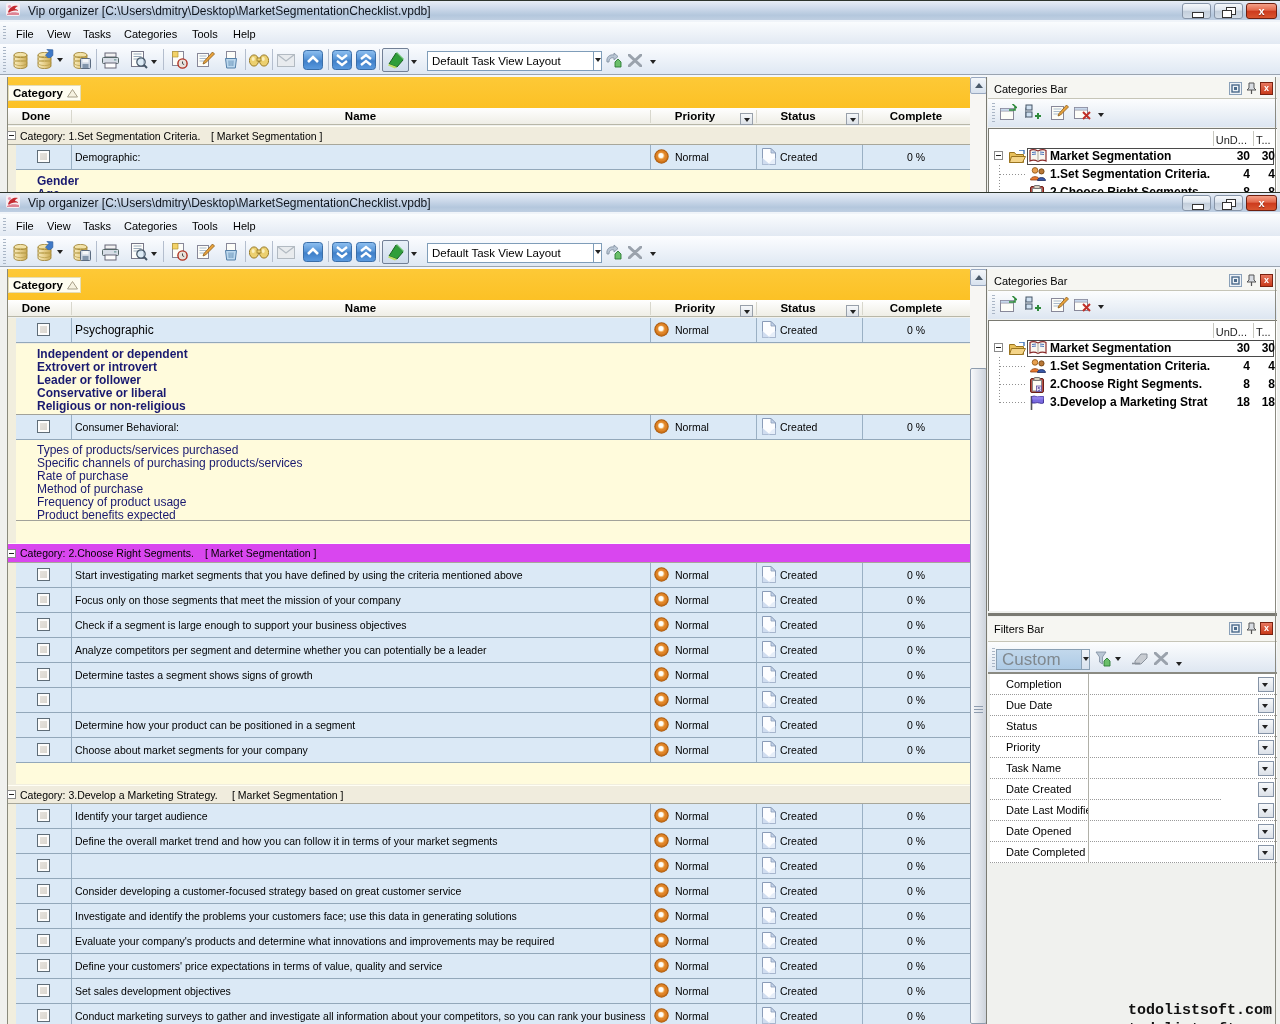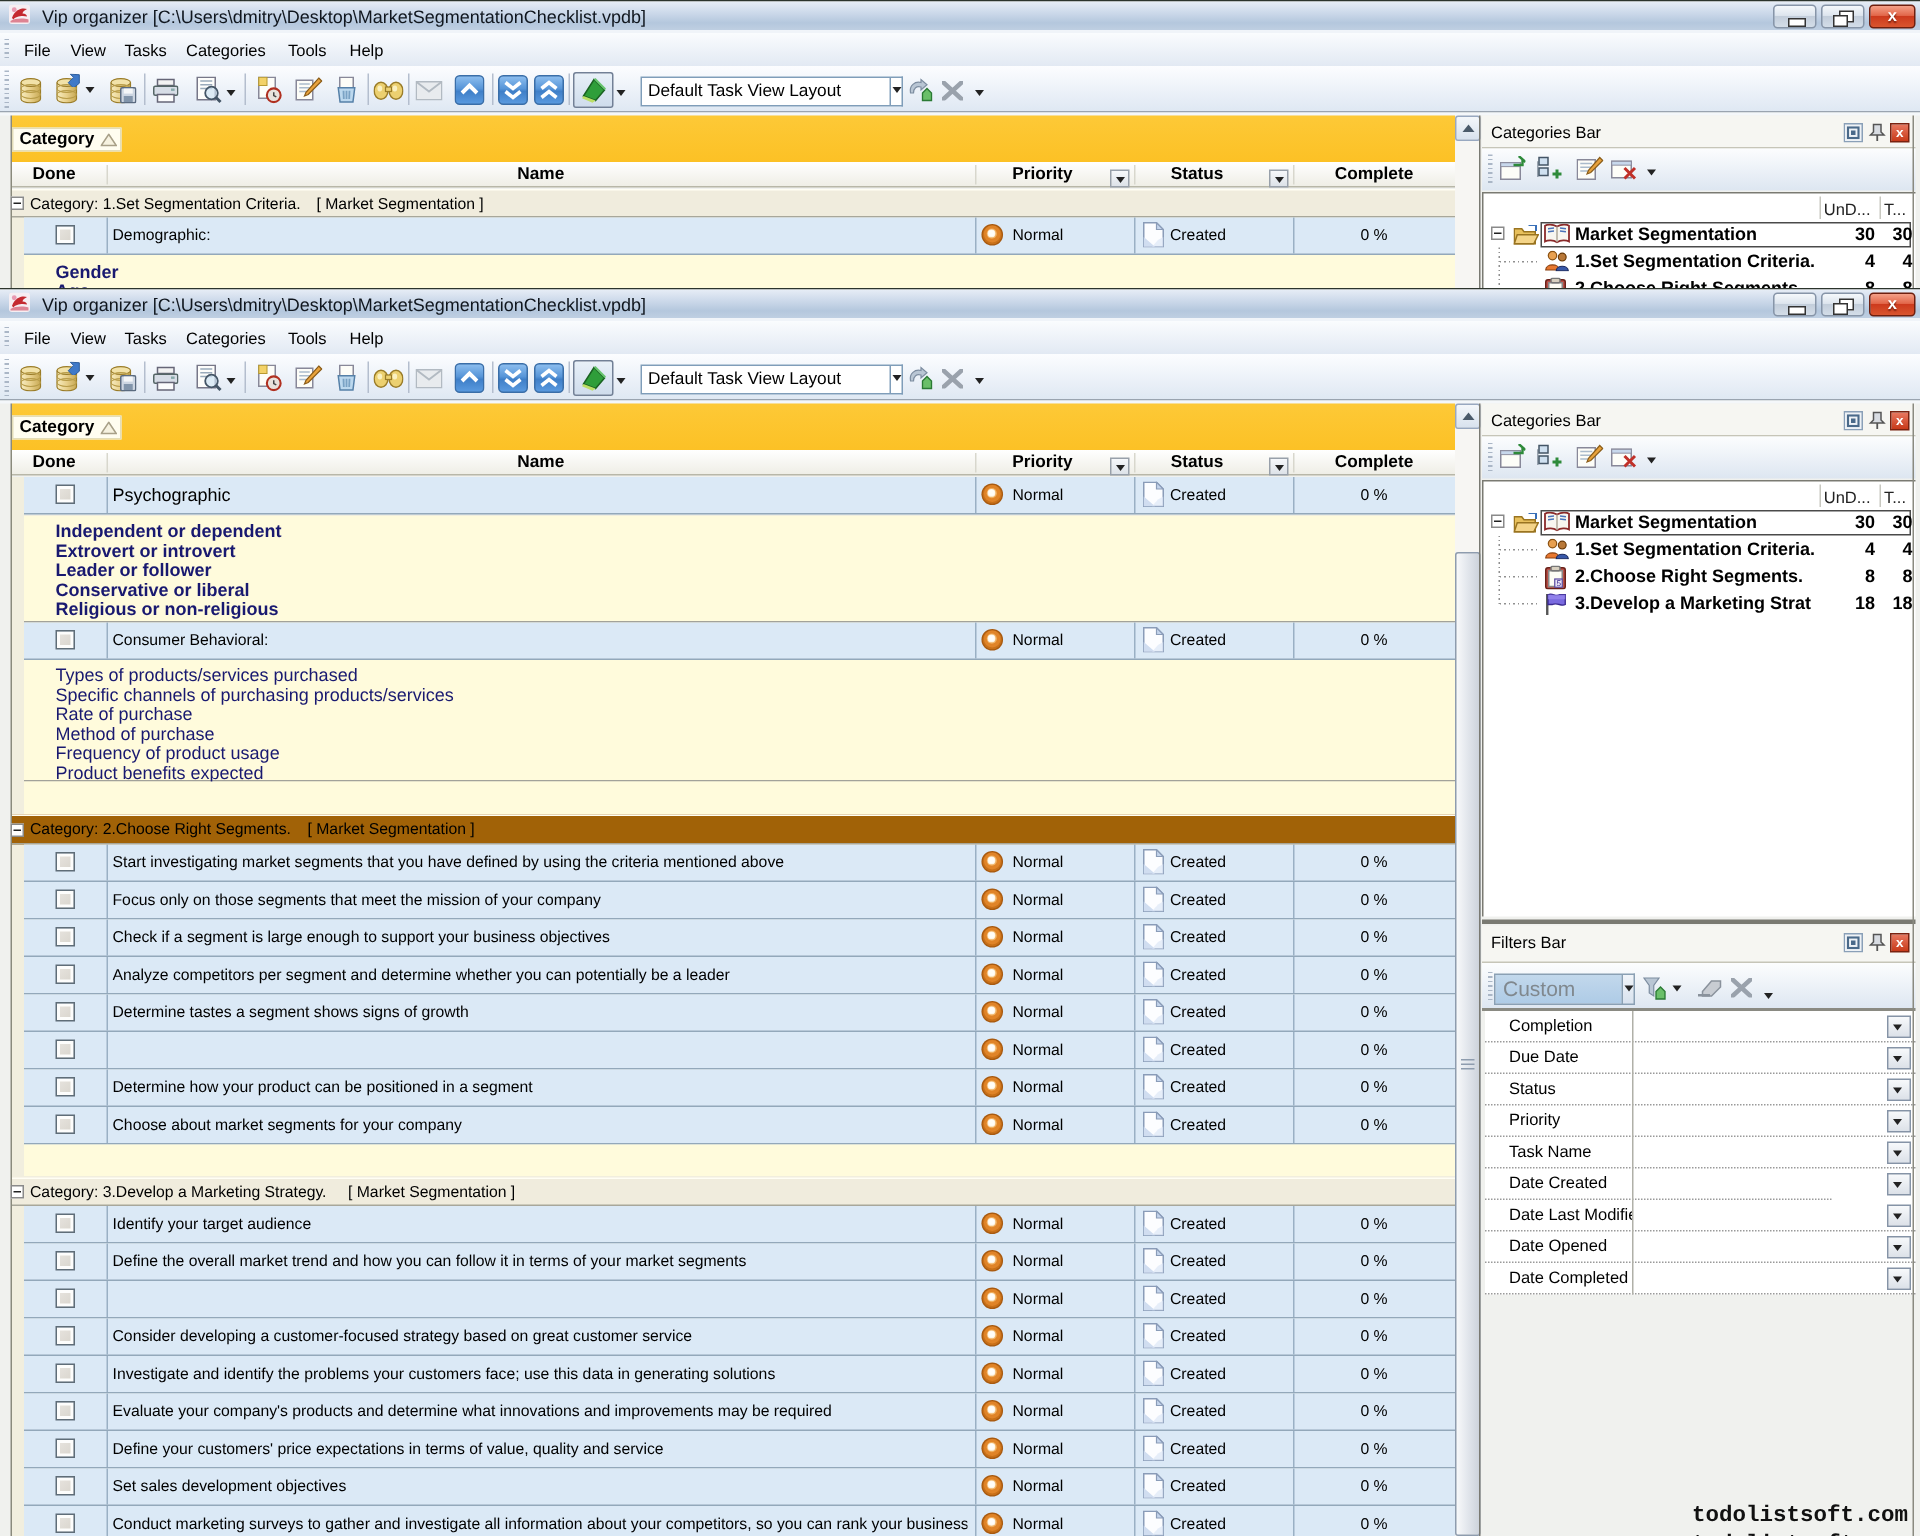--- a/index.html
+++ b/index.html
@@ -556,21 +556,21 @@
         <path d="M0.5 10 L0.5 16.5 L8 16.5 Z" fill="#d0ddf0"></path>
         <path d="M13.5 10 L13.5 16.5 L6 16.5 L10 12 Z" fill="#dde7f6" fill-opacity="0.7"></path>
       </svg>
       <div style="position:absolute;left:764px;top:0;height:24px;line-height:24px;font-size:10.5px">Created</div>
 <div style="position:absolute;left:846px;top:0;width:108px;height:24px;line-height:24px;font-size:10.5px;text-align:center">0 %</div>
 </div>
     <div class="nrow" style="top:247.5px;height:80.5px">
 <div style="position:absolute;left:21px;top:4.5px;font-weight:normal;font-size:12px;line-height:13.05px;color:#191970;white-space:pre">Types of products/services purchased<br>Specific channels of purchasing products/services<br>Rate of purchase<br>Method of purchase<br>Frequency of product usage<br>Product benefits expected</div>
     </div>
     <div class="nrow" style="top:329.0px;height:21.5px;border-bottom:none"></div>
-    <div style="position:absolute;left:8px;top:351.0px;width:962px;height:19.5px;background:#a16207;border-top:1px solid #fffef4;border-bottom:1px solid #a8a79a;box-sizing:border-box">
+    <div style="position:absolute;left:8px;top:351.0px;width:962px;height:19.5px;background:#d946ef;border-top:1px solid #fffef4;border-bottom:1px solid #a8a79a;box-sizing:border-box">
 <div style="position:absolute;left:-1px;top:4.5px;width:9px;height:9px;background:#fff;border:1px solid #8a8a8a;box-sizing:border-box">
         <div style="position:absolute;left:1px;top:3px;width:5px;height:1px;background:#222"></div>
       </div>
 <div style="position:absolute;left:12px;top:2px;font-size:10.5px;line-height:14px;white-space:pre">Category: 2.Choose Right Segments.</div>
 <div style="position:absolute;left:197px;top:2px;font-size:10.5px;line-height:14px;white-space:pre">[ Market Segmentation ]</div>
     </div>
     <div class="trow" style="top:370.5px;height:24px">
 <div class="vsep" style="left:55px"></div>
       <div class="vsep" style="left:634px"></div>
       <div class="vsep" style="left:740px"></div>
@@ -1114,21 +1114,21 @@
       <rect x="3" y="3" width="7" height="7" fill="none" stroke="#4a6a8a" stroke-width="1.4"></rect>
       <rect x="5" y="5" width="3" height="3" fill="#4a6a8a"></rect>
     </svg>
 <svg style="position:absolute;left:1245px;top:429px" width="13" height="14">
       <path d="M4 2 L9 2 L9 7 L11 9 L2 9 L4 7 Z" fill="#d8dce2" stroke="#555" stroke-width="1"></path>
       <line x1="6.5" y1="9" x2="6.5" y2="13" stroke="#555" stroke-width="1.2"></line>
     </svg>
 <div style="position:absolute;left:1260px;top:430px;width:13px;height:13px;background:linear-gradient(#e87860,#c83a1a);border:1px solid #7a2210;box-sizing:border-box;color:#fff;font-size:9px;font-weight:bold;text-align:center;line-height:11px">x</div>
     <div style="position:absolute;left:988px;top:450px;width:289px;height:31px;background:linear-gradient(#fcfdfe,#dde6f1)">
 <div class="grip" style="left:4px;top:6px;height:20px"></div>
-<div style="position:absolute;left:8px;top:7px;width:86px;height:21px;background:linear-gradient(#c2d8ec,#aecbe6);border:1px solid #8aa0b4;box-sizing:border-box;font-size:14px;color:#80888e;line-height:19px;padding-left:5px">Custom</div>
+<div style="position:absolute;left:8px;top:7px;width:86px;height:21px;background:linear-gradient(#c2d8ec,#aecbe6);border:1px solid #8aa0b4;box-sizing:border-box;font-size:17px;color:#80888e;line-height:19px;padding-left:5px">Custom</div>
 <div style="position:absolute;left:94px;top:7px;width:8px;height:21px;background:linear-gradient(#f0f4f9,#d8e2ee);border:1px solid #8aa0b4;border-left:none;box-sizing:border-box"></div>
 <div style="position:absolute;left:95px;top:15px;width:0;height:0;border-left:3px solid transparent;border-right:3px solid transparent;border-top:4px solid #222"></div>
 <svg style="position:absolute;left:107px;top:9px" width="17" height="17">
         <path d="M1 1 L11 1 L7.5 6 L7.5 13 L4.5 11 L4.5 6 Z" fill="#b9c6d4" stroke="#7d8da0" stroke-width="0.8"></path>
         <path d="M9 10 l3 -3 l3 3 l0 5 l-6 0 Z" fill="#6abf69" stroke="#2a7a34" stroke-width="0.9"></path>
       </svg>
 <div style="position:absolute;left:127px;top:15px;width:0;height:0;border-left:3px solid transparent;border-right:3px solid transparent;border-top:4px solid #222"></div>
 <svg style="position:absolute;left:143px;top:11px" width="17" height="12">
         <path d="M4 8 L10 1 L16 1 L16 5 L10 11 L4 11 Z" fill="#c8ccd2" stroke="#8a929c"></path>
         <path d="M1 10.5 L9 10.5" stroke="#8a929c" stroke-width="1.6"></path>

